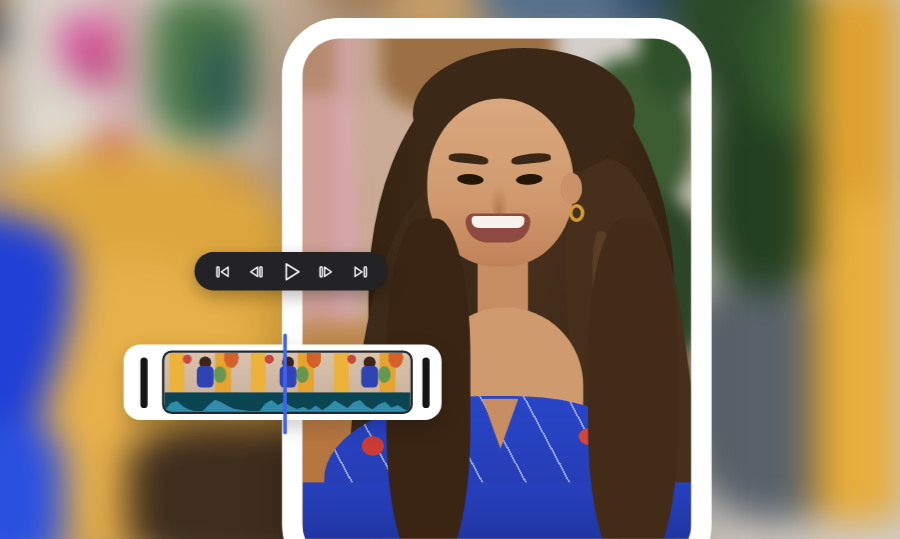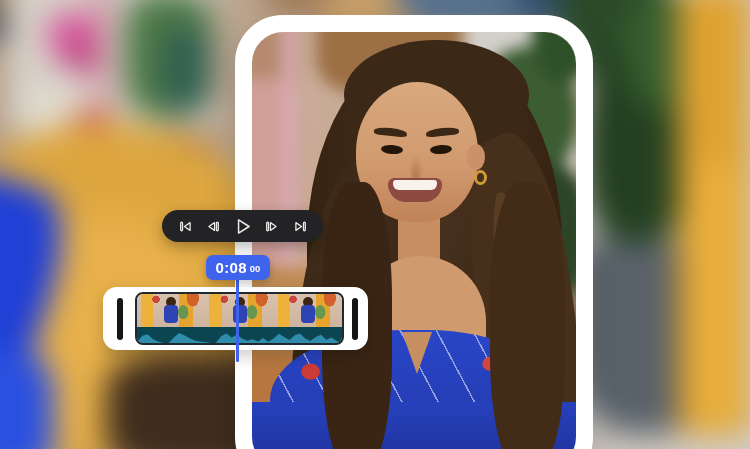--- a/index.html
+++ b/index.html
@@ -194,24 +194,20 @@
       </svg>
     </button>
     <button class="pbtn" aria-label="skip-to-end-icon">
       <svg width="17" height="17" viewBox="0 0 24 24" fill="none" stroke="var(--icon)" stroke-width="1.8" stroke-linejoin="round" stroke-linecap="round">
         <path d="M5.5 6.5 L13.5 12 L5.5 17.5 Z"></path>
           <rect x="16.2" y="6" width="2.6" height="12" rx="1.3"></rect>
       </svg>
     </button>
   </div>
 
-  <div class="time-badge">
-    <span class="time-main">0:08</span>
-    <span class="time-frames">00</span>
-  </div>
 
   <div class="timeline">
     <div class="handle left"></div>
     <div class="handle right"></div>
     <div class="strip">
       <div class="thumbs">
   <div class="thumb">
     <div class="fig">
       <div class="hd"></div>
               <div class="bd"></div>

